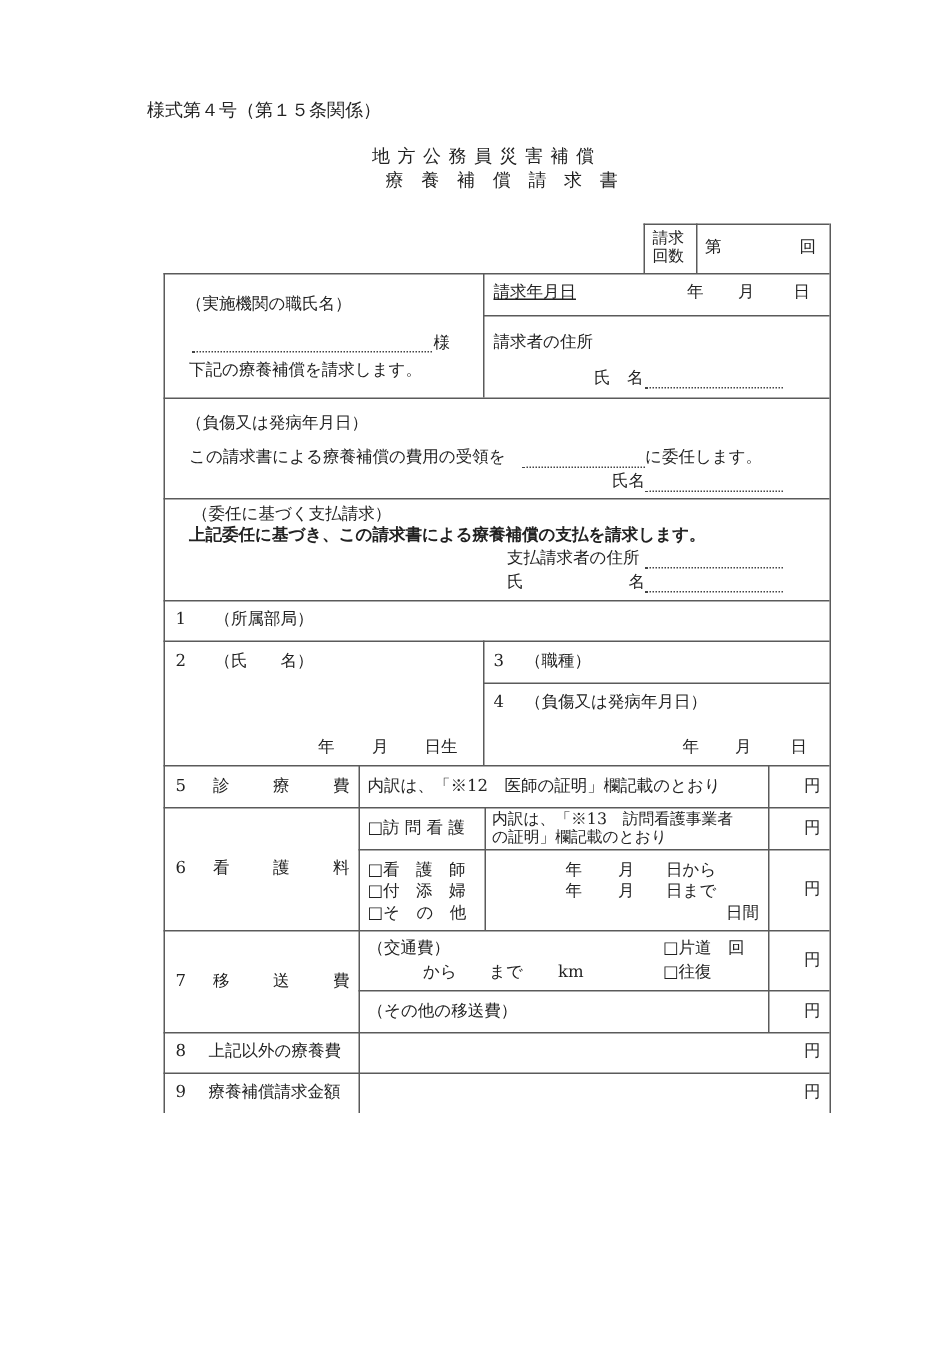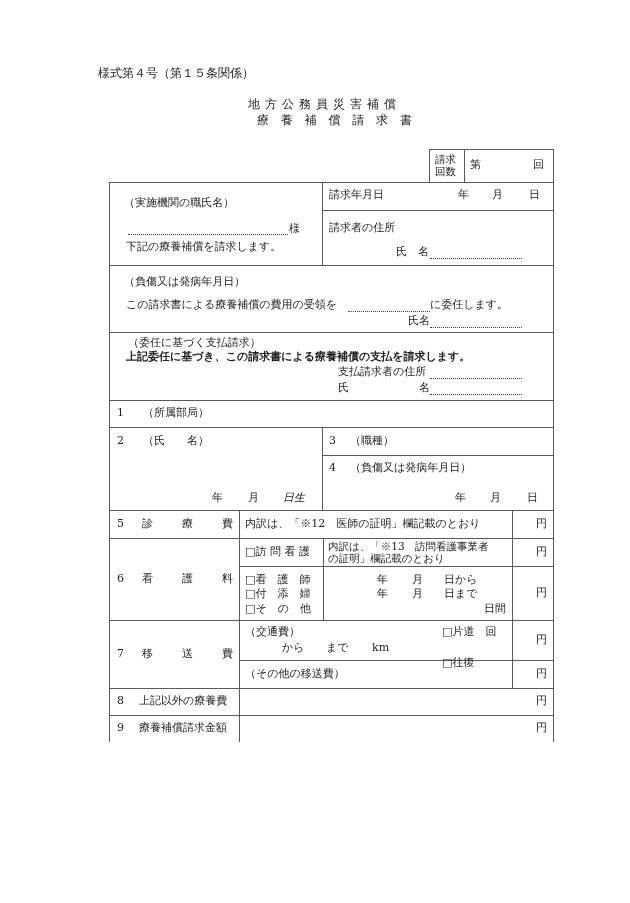--- a/index.html
+++ b/index.html
@@ -66,21 +66,21 @@
 </div>
 
 <div>
   <span class="t" style="left:124px;top:196px;">（実施機関の職氏名）</span>
   <div class="dot" style="left:128px;top:234px;width:160px;"></div>
   <span class="t" style="left:289px;top:222px;">様</span>
   <span class="t" style="left:126px;top:240px;">下記の療養補償を請求します。</span>
 </div>
 
 <div>
-  <span class="t" style="left:329px;top:188px;">請求年月日</span>
+  <span class="t" style="left:329px;top:188px;text-decoration:underline;">請求年月日</span>
   <span class="t" style="left:458px;top:188px;">年</span>
   <span class="t" style="left:492px;top:188px;">月</span>
   <span class="t" style="left:529px;top:188px;">日</span>
 </div>
 <div>
   <span class="t" style="left:329px;top:221px;">請求者の住所</span>
   <span class="t" style="left:396px;top:245px;">氏</span>
   <span class="t" style="left:418px;top:245px;">名</span>
   <div class="dot" style="left:430px;top:258px;width:92px;"></div>
 </div>
@@ -107,21 +107,21 @@
 <div>
   <span class="t" style="left:117px;top:406px;">1</span>
   <span class="t" style="left:143px;top:406px;">（所属部局）</span>
 </div>
 
 <div>
   <span class="t" style="left:117px;top:434px;">2</span>
   <span class="t" style="left:143px;top:434px;">（氏　　名）</span>
   <span class="t" style="left:212px;top:491px;">年</span>
   <span class="t" style="left:248px;top:491px;">月</span>
-  <span class="t" style="left:283px;top:491px;font-style:italic;">日生</span>
+  <span class="t" style="left:283px;top:491px;">日生</span>
 </div>
 
 <div>
   <span class="t" style="left:329px;top:434px;">3</span>
   <span class="t" style="left:350px;top:434px;">（職種）</span>
 </div>
 
 <div>
   <span class="t" style="left:329px;top:461px;">4</span>
   <span class="t" style="left:350px;top:461px;">（負傷又は発病年月日）</span>
@@ -168,21 +168,21 @@
   <span class="t" style="left:117px;top:647px;">7</span>
   <span class="t" style="left:142px;top:647px;">移</span>
   <span class="t" style="left:182px;top:647px;">送</span>
   <span class="t" style="left:222px;top:647px;">費</span>
 
   <span class="t" style="left:245px;top:625px;">（交通費）</span>
   <span class="t" style="left:282px;top:641px;">から</span>
   <span class="t" style="left:326px;top:641px;">まで</span>
   <span class="t" style="left:372px;top:641px;">km</span>
   <span class="t" style="left:442px;top:625px;">□片道　回</span>
-  <span class="t" style="left:442px;top:656px;">□往復</span>
+  <span class="t" style="left:442px;top:641px;">□往復</span>
   <span class="t" style="left:536px;top:633px;">円</span>
 
   <span class="t" style="left:245px;top:667px;">（その他の移送費）</span>
   <span class="t" style="left:536px;top:667px;">円</span>
 </div>
 
 <div>
   <span class="t" style="left:117px;top:694px;">8</span>
   <span class="t" style="left:139px;top:694px;">上記以外の療養費</span>
   <span class="t" style="left:536px;top:694px;">円</span>

